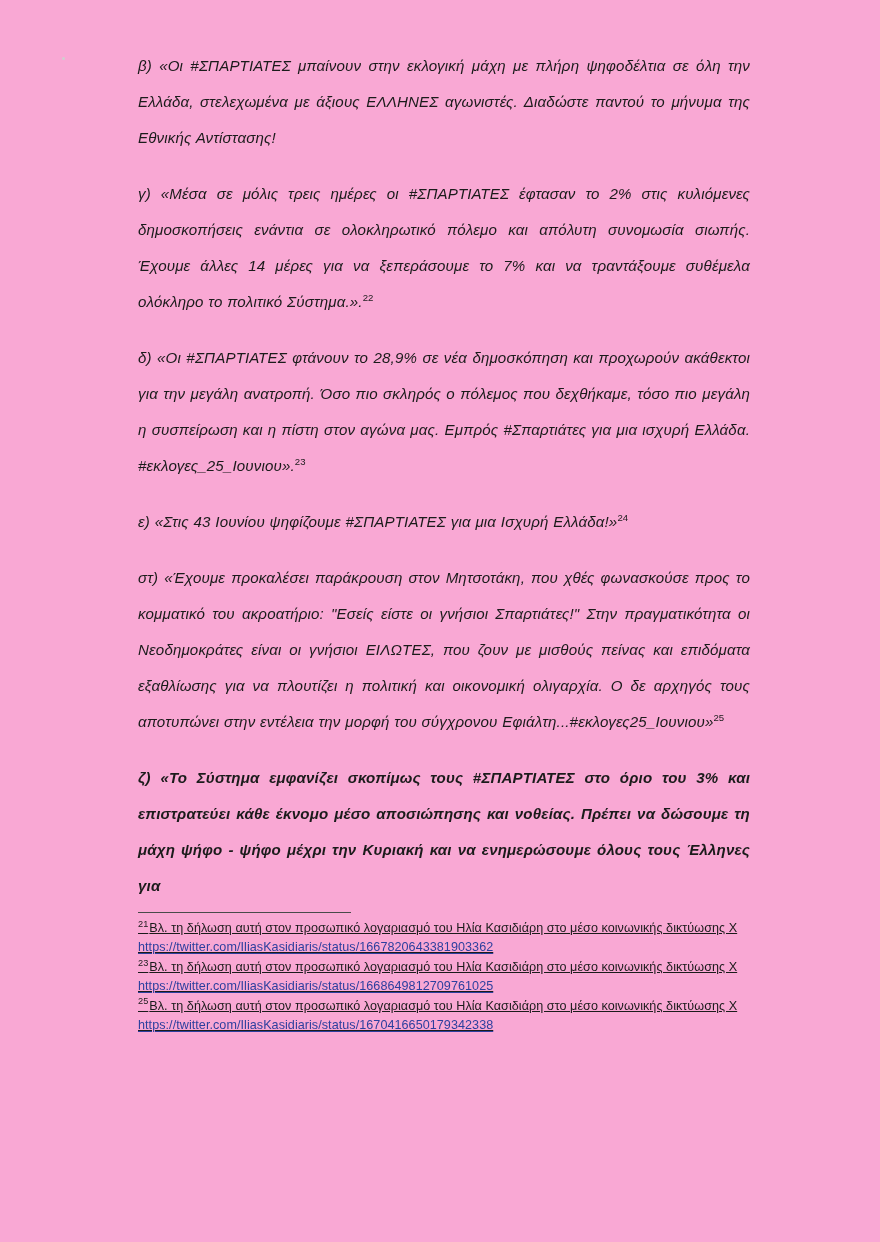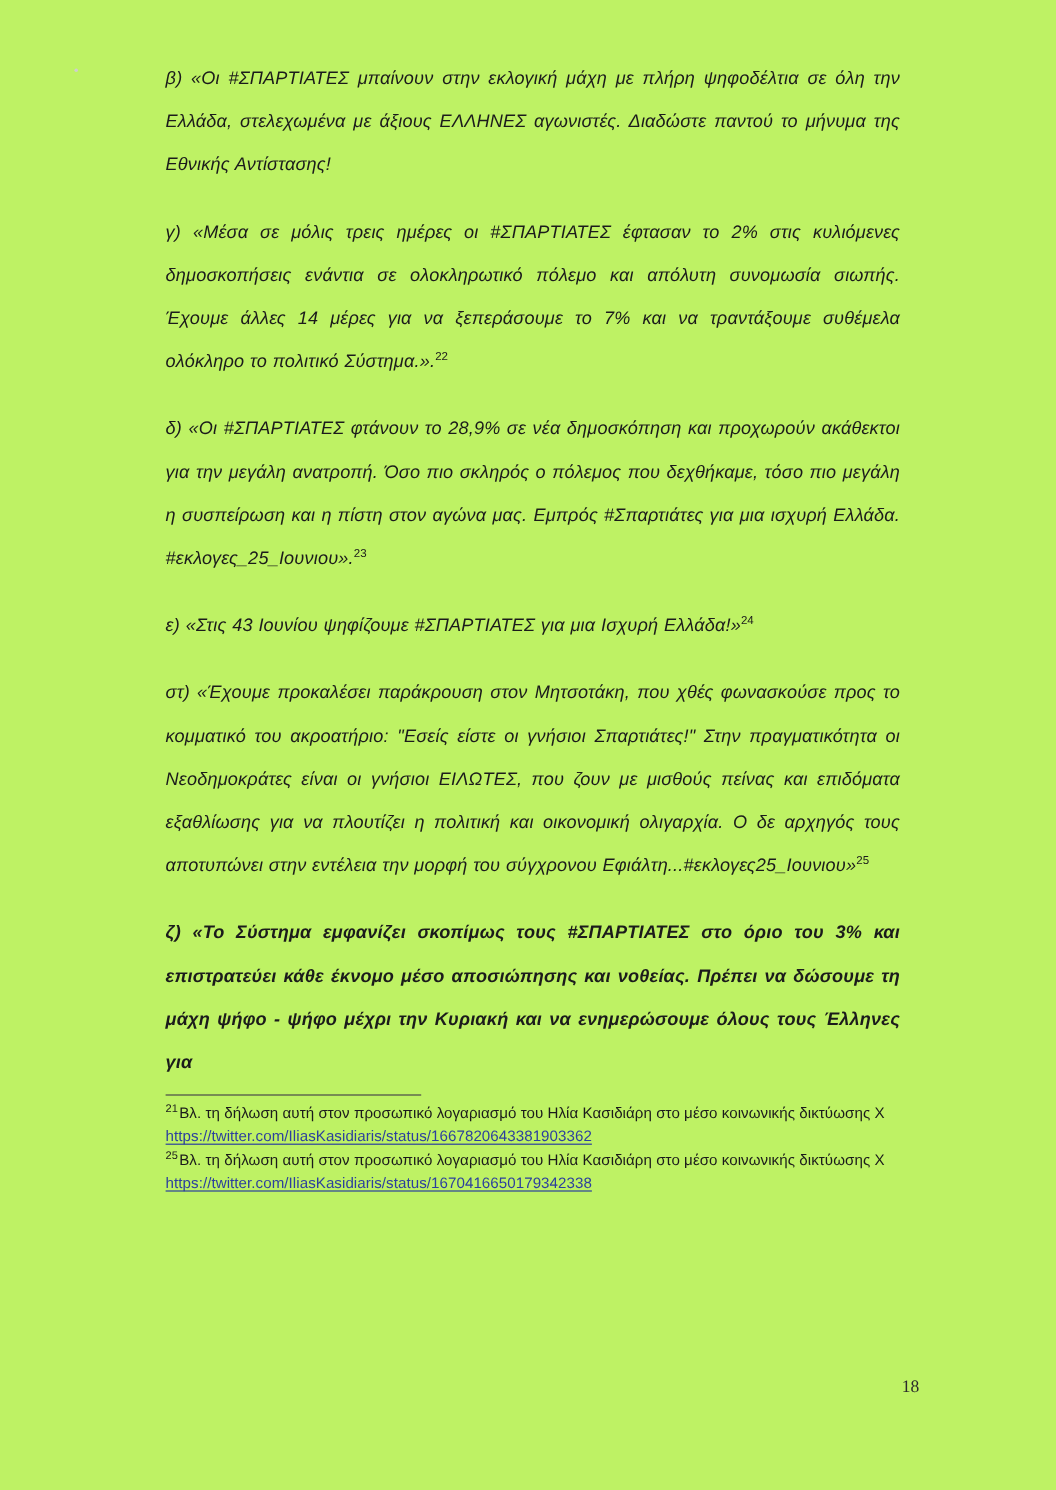--- a/index.html
+++ b/index.html
@@ -9,21 +9,21 @@
     background: #ffffff;
   }
   body {
     font-family: "Liberation Sans", "DejaVu Sans", sans-serif;
     color: #1d1d1d;
   }
   .page {
     position: relative;
     width: 880px;
     height: 1242px;
-    background: #bef264;
+    background: #f9a8d4;
     overflow: hidden;
     box-sizing: border-box;
   }
   .scan-speck {
     position: absolute;
     left: 62px;
     top: 57px;
     width: 3px;
     height: 3px;
     background: #cfcfcf;
@@ -70,20 +70,21 @@
     margin: 0 0 6px 0;
   }
   p.footnote {
     margin: 0;
     font-style: normal;
     font-size: 12.6px;
     line-height: 19.4px;
     color: #1b1b1b;
     text-align: left;
     letter-spacing: 0.05px;
+    text-decoration: underline;
   }
   p.footnote sup.fn-num {
     font-size: 9.2px;
     vertical-align: super;
     line-height: 0;
     margin-right: 1px;
   }
   a.fn-link {
     color: #2c3f9e;
     text-decoration: underline;
@@ -125,21 +126,21 @@
 
   </div>
 
   <div class="footnote-area">
 
     <div class="footnote-rule"></div>
 
     <p class="footnote"><sup class="fn-num">21</sup><span>Βλ. τη δήλωση αυτή στον προσωπικό λογαριασμό του Ηλία Κασιδιάρη στο μέσο κοινωνικής δικτύωσης X </span><a class="fn-link" href="#">https://twitter.com/IliasKasidiaris/status/1667820643381903362</a></p>
 
 
+    <p class="footnote"><sup class="fn-num">23</sup><span>Βλ. τη δήλωση αυτή στον προσωπικό λογαριασμό του Ηλία Κασιδιάρη στο μέσο κοινωνικής δικτύωσης X </span><a class="fn-link" href="#">https://twitter.com/IliasKasidiaris/status/1668649812709761025</a></p>
 
 
     <p class="footnote"><sup class="fn-num">25</sup><span>Βλ. τη δήλωση αυτή στον προσωπικό λογαριασμό του Ηλία Κασιδιάρη στο μέσο κοινωνικής δικτύωσης X </span><a class="fn-link" href="#">https://twitter.com/IliasKasidiaris/status/1670416650179342338</a></p>
 
   </div>
 
-  <div class="page-number">18</div>
 
 </div>
 
 </body></html>

